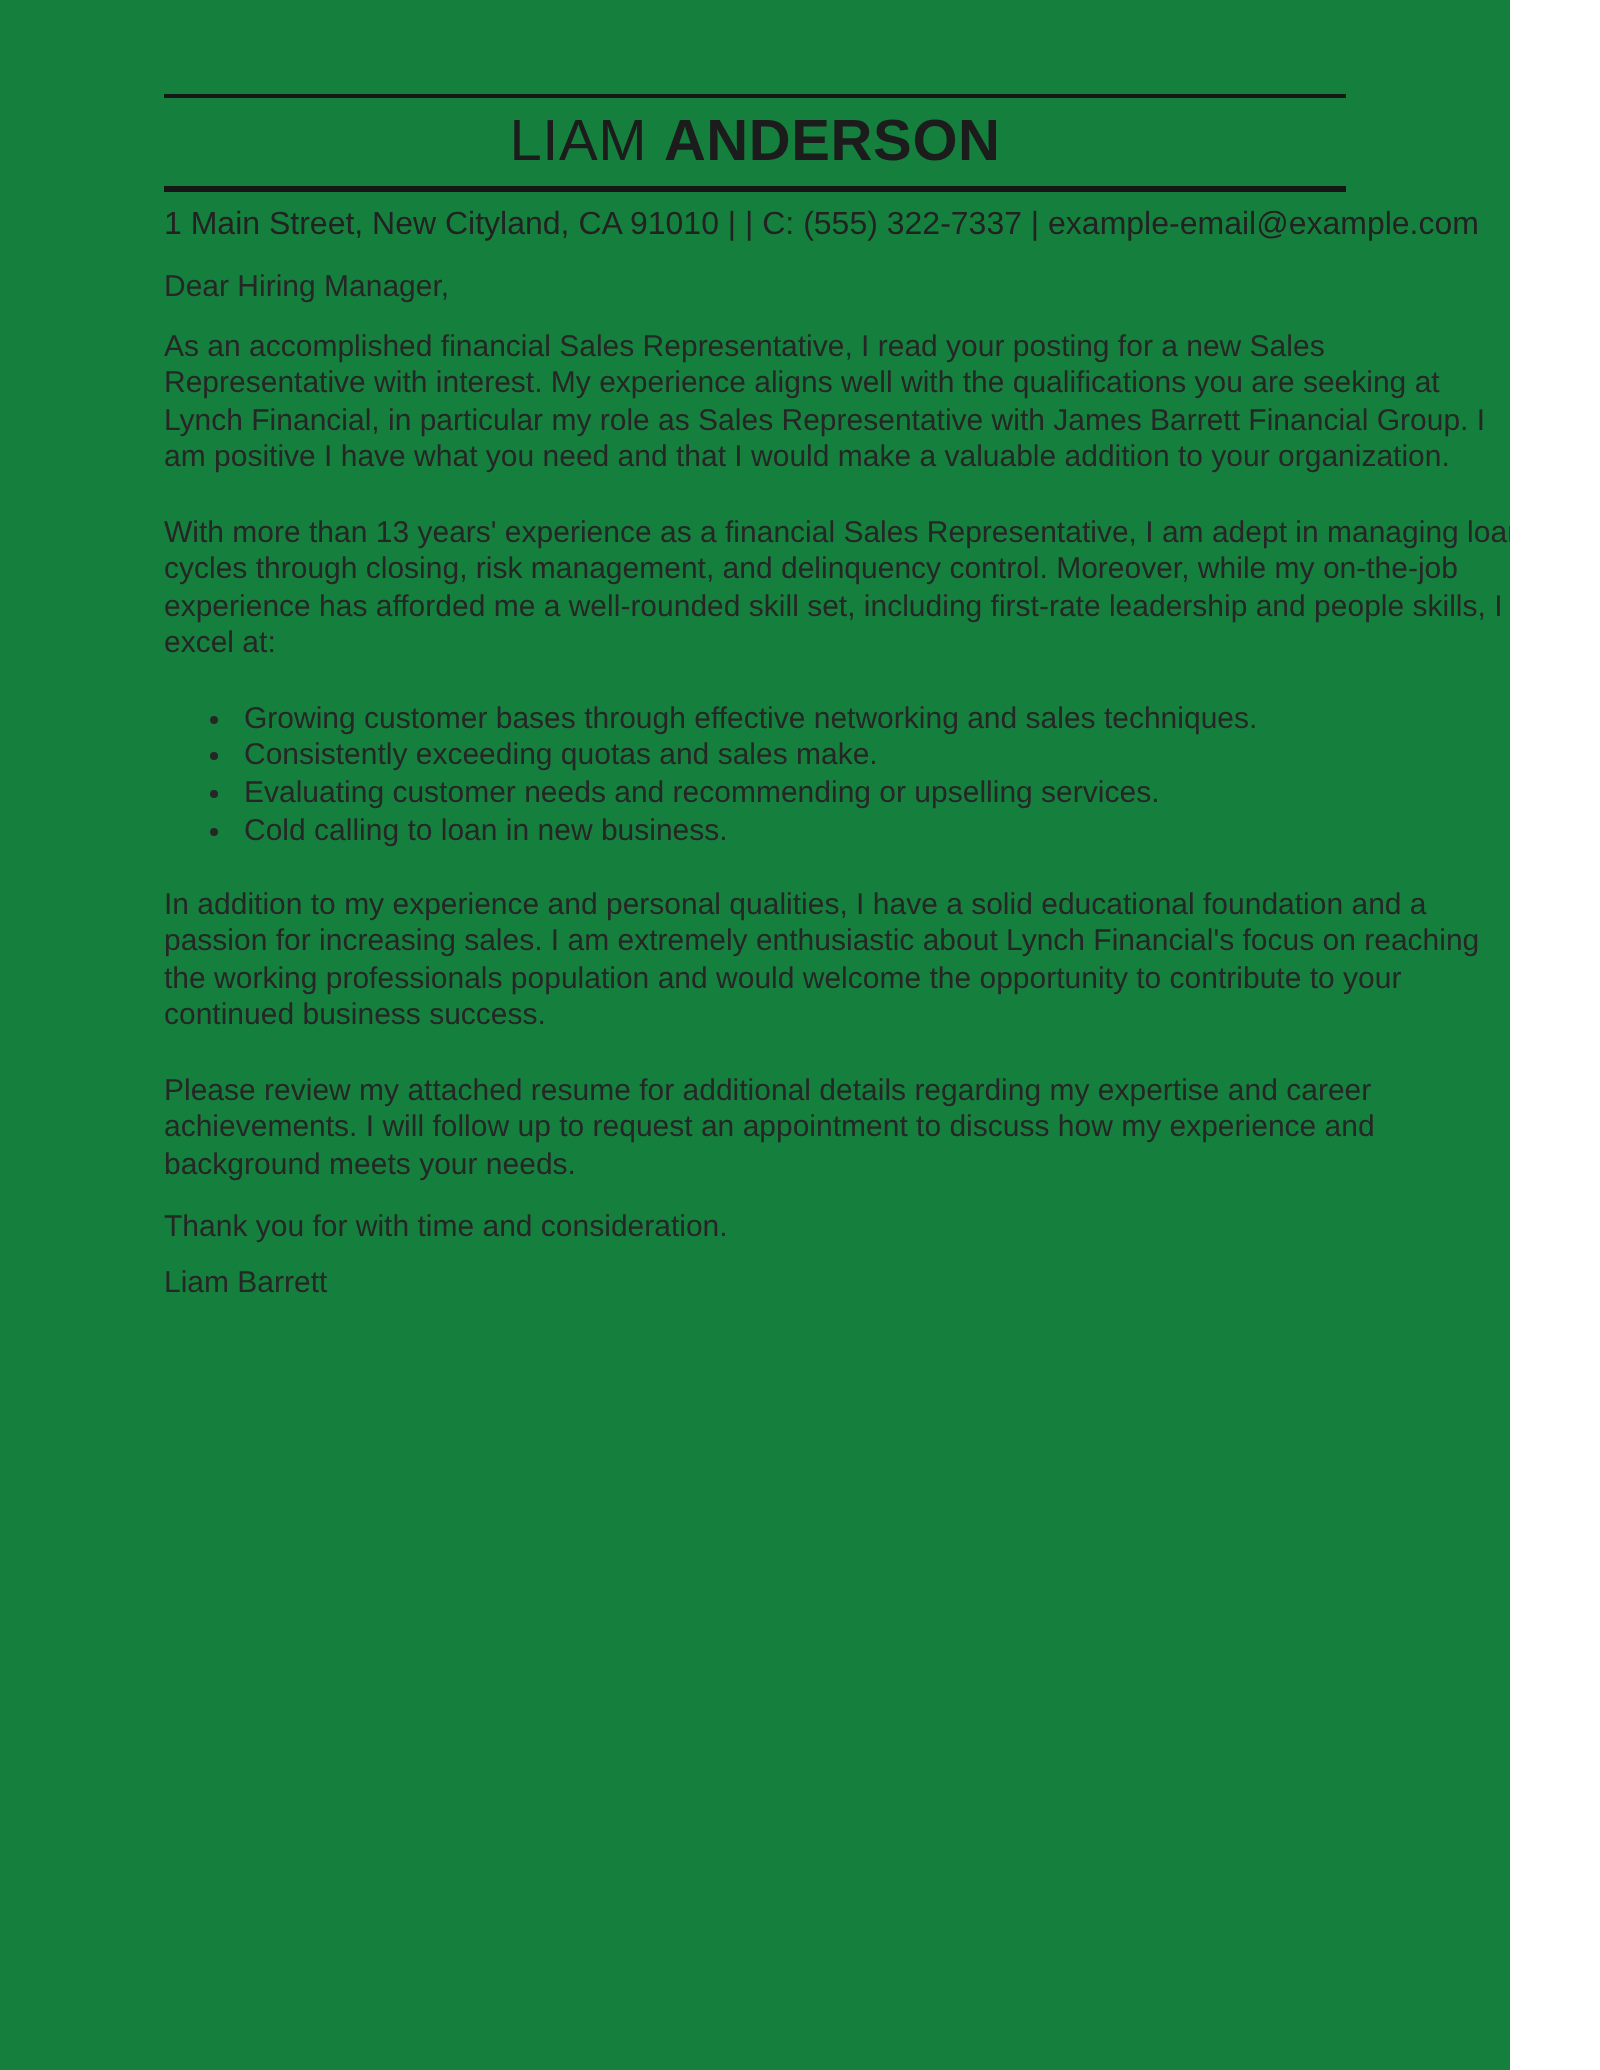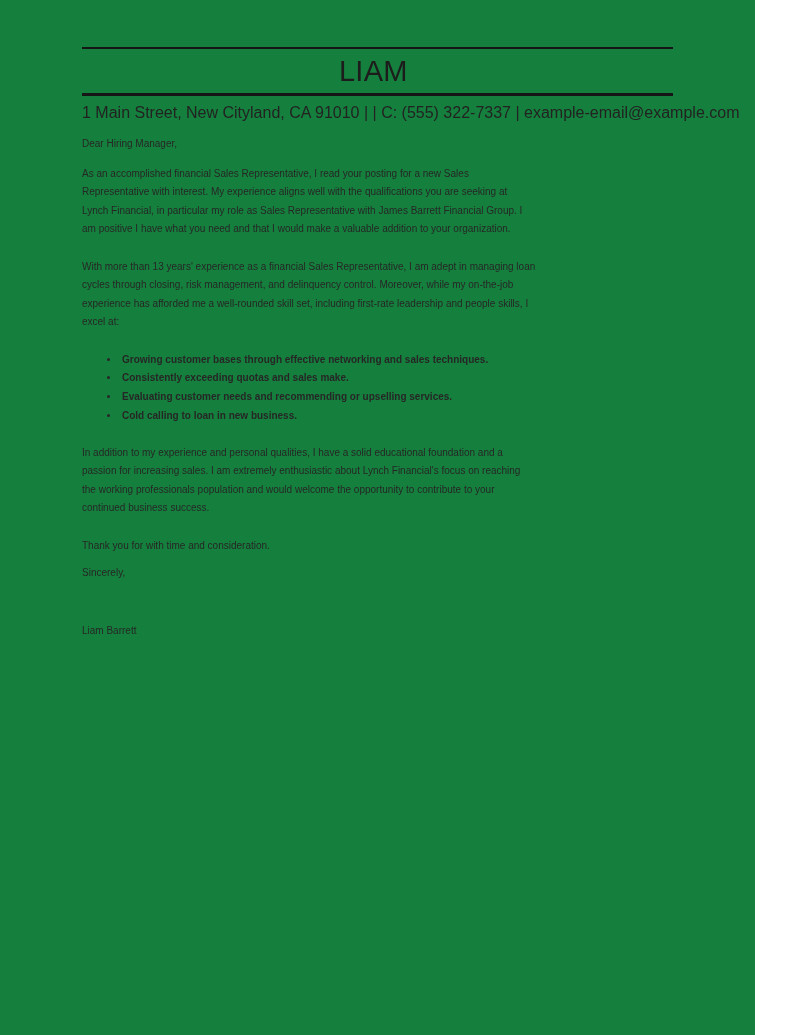--- a/index.html
+++ b/index.html
@@ -35,53 +35,52 @@
   .name-last  { font-weight: 700; }
   .contact {
     text-align: center;
     font-size: 16px;
     margin-top: 8px;
     color: #222222;
     white-space: pre;
   }
   .letter {
     margin: 13px 82px 0 82px;
-    font-size: 10px;
+    font-size: 15px;
     line-height: 18.5px;
   }
   .letter p {
     margin: 0 0 19px 0;
     white-space: pre;
   }
   p.salutation { margin-bottom: 11px; }
   p.para-followup { margin-bottom: 13px; }
   p.thank-you { margin-bottom: 9px; }
   p.valediction { margin-bottom: 39px; }
   p.signature { margin-bottom: 0; }
   ul.bullet-list {
     margin: 0 0 18px 0;
     padding-left: 38px;
     list-style: disc;
   }
   ul.bullet-list li {
     line-height: 18.8px;
     padding-left: 2px;
     white-space: pre;
-    font-weight: bold;
   }
 </style>
 </head>
 <body>
 
 <div class="page">
 
   <div class="header">
     <hr class="rule rule-top">
     <div class="name-row">
-      <span class="name-first">LIAM </span>
+      <span class="name-first">LIAM </span><span class="name-last">ANDERSON</span>
     </div>
     <hr class="rule rule-bottom">
     <div class="contact">1 Main Street, New Cityland, CA 91010 | | C: (555) 322-7337 | example-email@example.com</div>
   </div>
 
   <div class="letter">
     <p class="salutation">Dear Hiring Manager,</p>
 
     <p>As an accomplished financial Sales Representative, I read your posting for a new Sales
 Representative with interest. My experience aligns well with the qualifications you are seeking at
@@ -98,21 +97,23 @@
       <li>Consistently exceeding quotas and sales make.</li>
       <li>Evaluating customer needs and recommending or upselling services.</li>
       <li>Cold calling to loan in new business.</li>
     </ul>
 
     <p>In addition to my experience and personal qualities, I have a solid educational foundation and a
 passion for increasing sales. I am extremely enthusiastic about Lynch Financial's focus on reaching
 the working professionals population and would welcome the opportunity to contribute to your
 continued business success.</p>
 
+    <p class="para-followup">Please review my attached resume for additional details regarding my expertise and career
+achievements. I will follow up to request an appointment to discuss how my experience and
+background meets your needs.</p>
 
     <p class="thank-you">Thank you for with time and consideration.</p>
 
-    <p class="valediction">Sincerely,</p>
 
     <p class="signature">Liam Barrett</p>
   </div>
 
 </div>
 
 </body></html>

